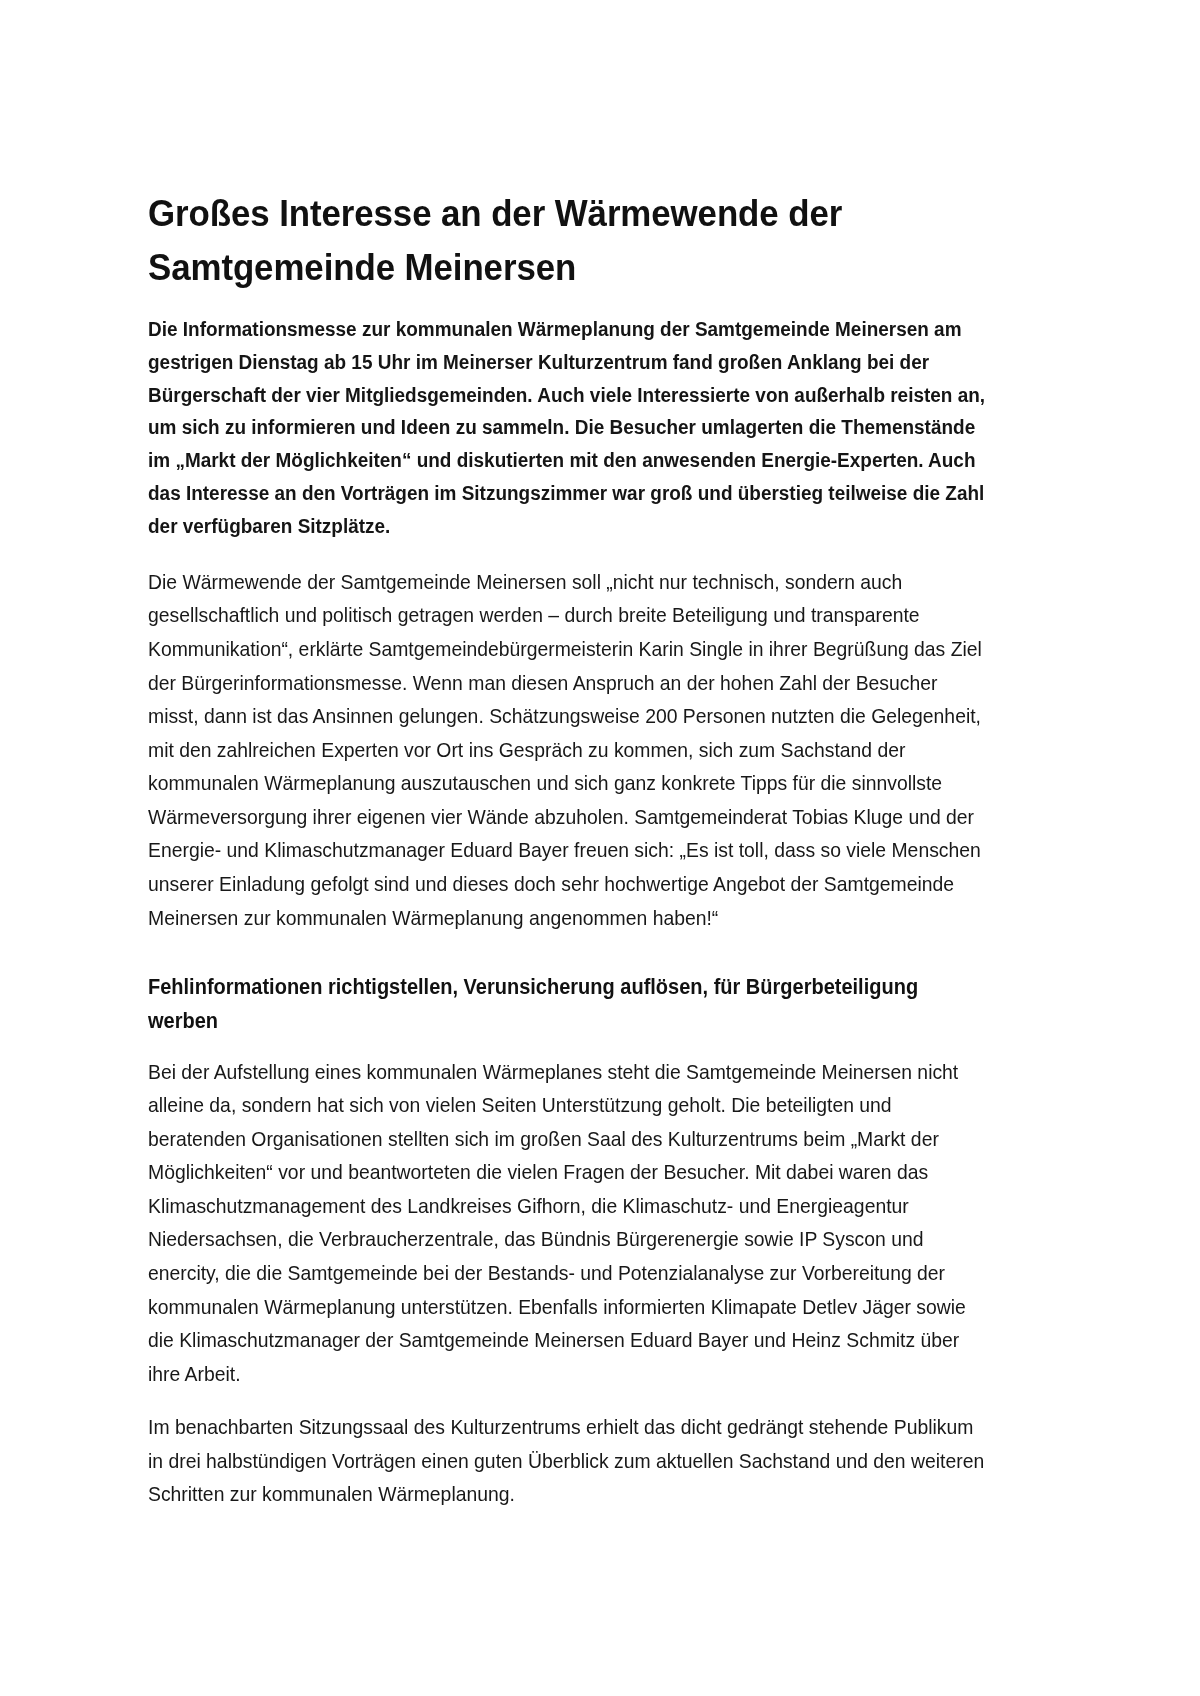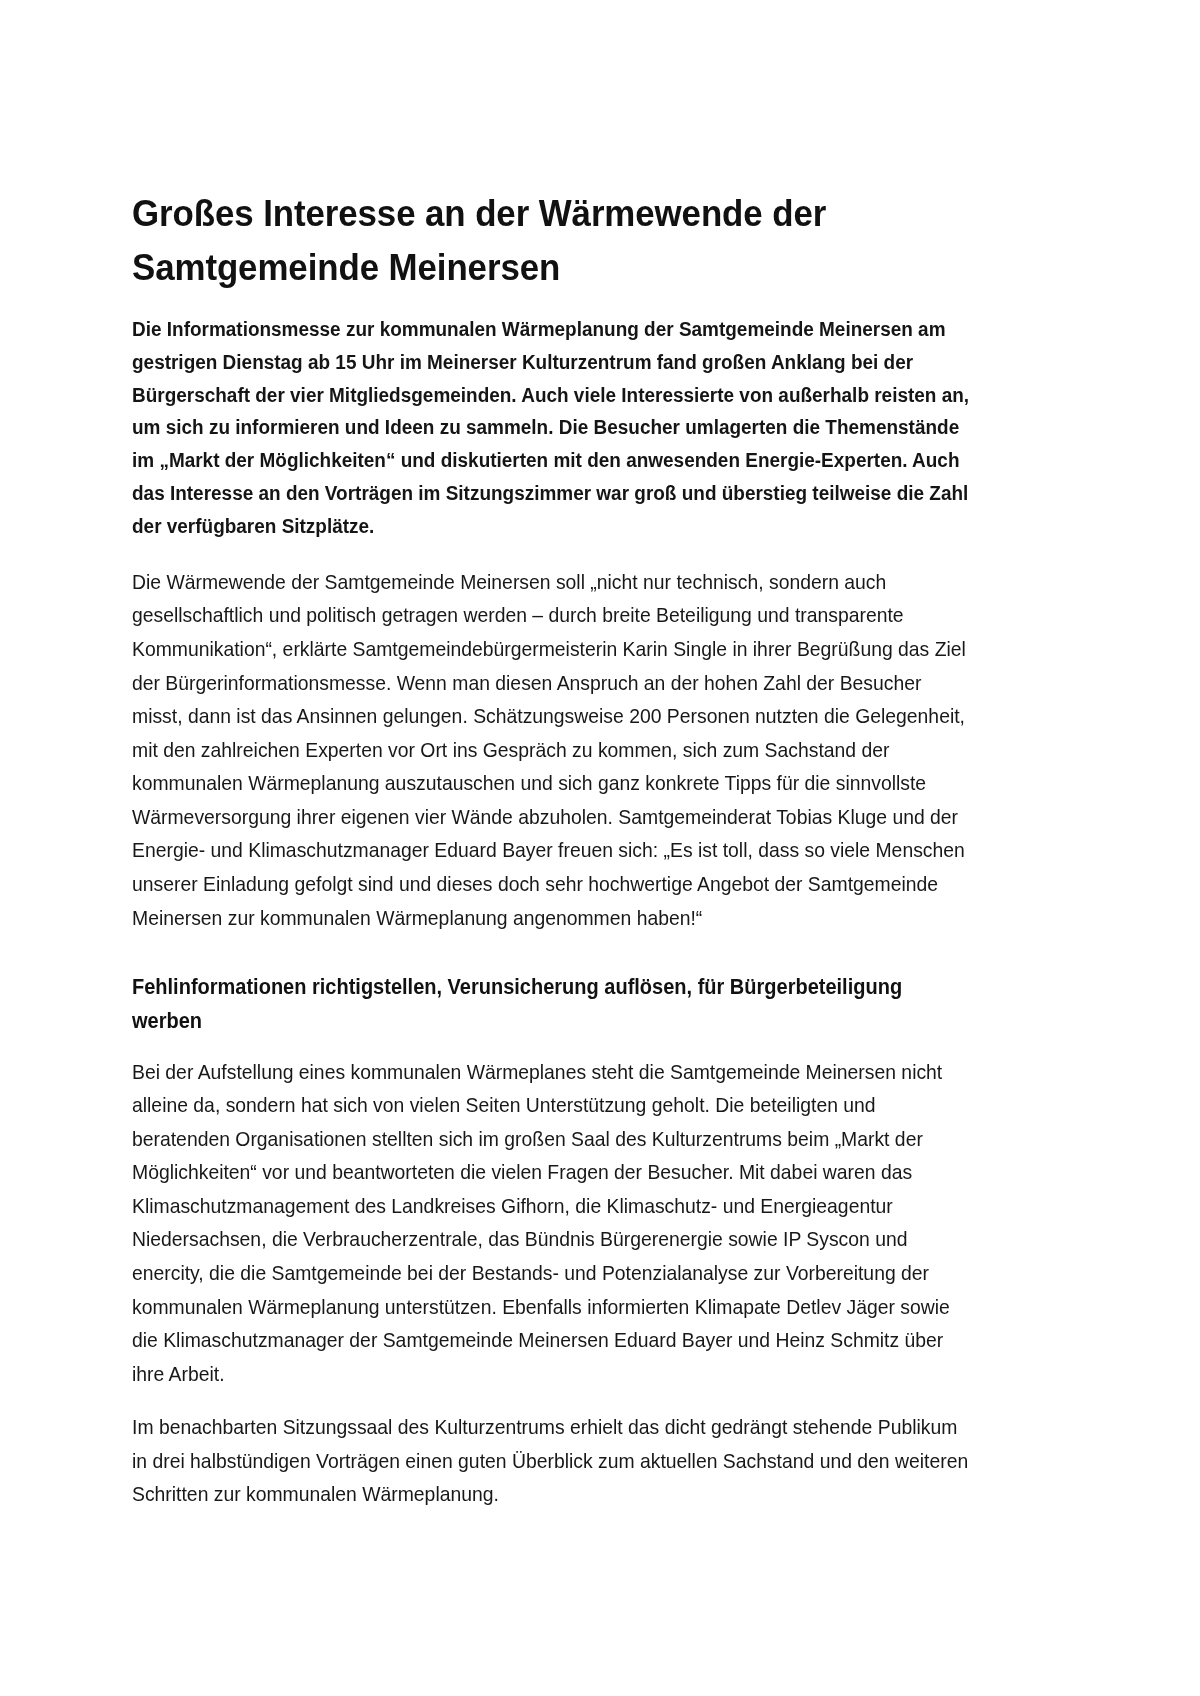--- a/index.html
+++ b/index.html
@@ -11,21 +11,21 @@
     position: relative;
     width: 1200px;
     height: 1696px;
     background: #ffffff;
     margin: 0 auto;
     overflow: hidden;
     box-sizing: border-box;
   }
   .content {
     position: absolute;
-    left: 132px;
+    left: 148px;
     top: 186px;
     width: 842px;
   }
 
   h1.doc-title {
     margin: 0 0 18px 0;
     font-family: "Liberation Sans Narrow", "Liberation Sans", sans-serif;
     font-stretch: condensed;
     font-weight: 700;
     font-size: 37.5px;

